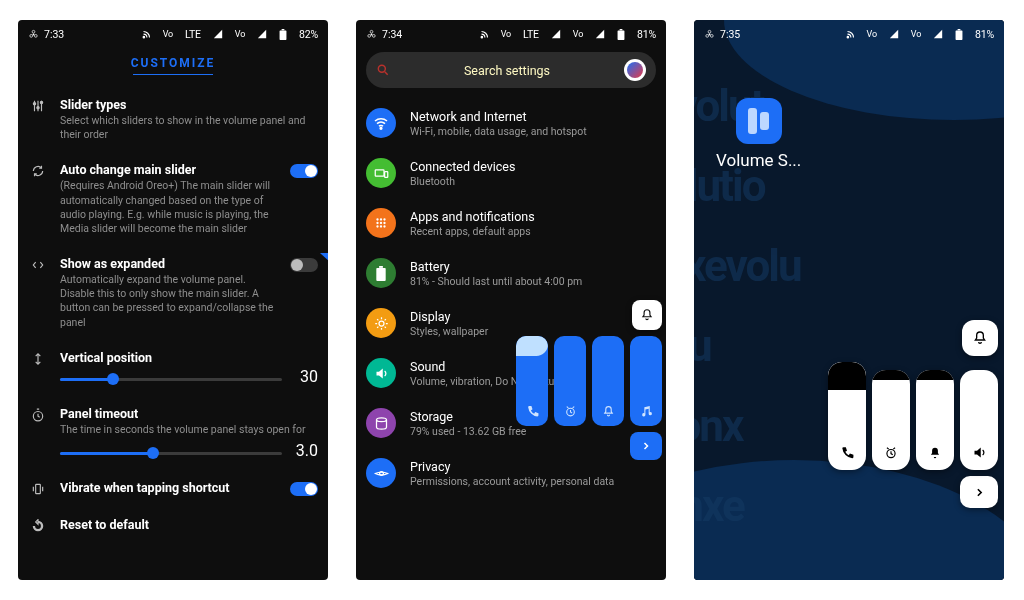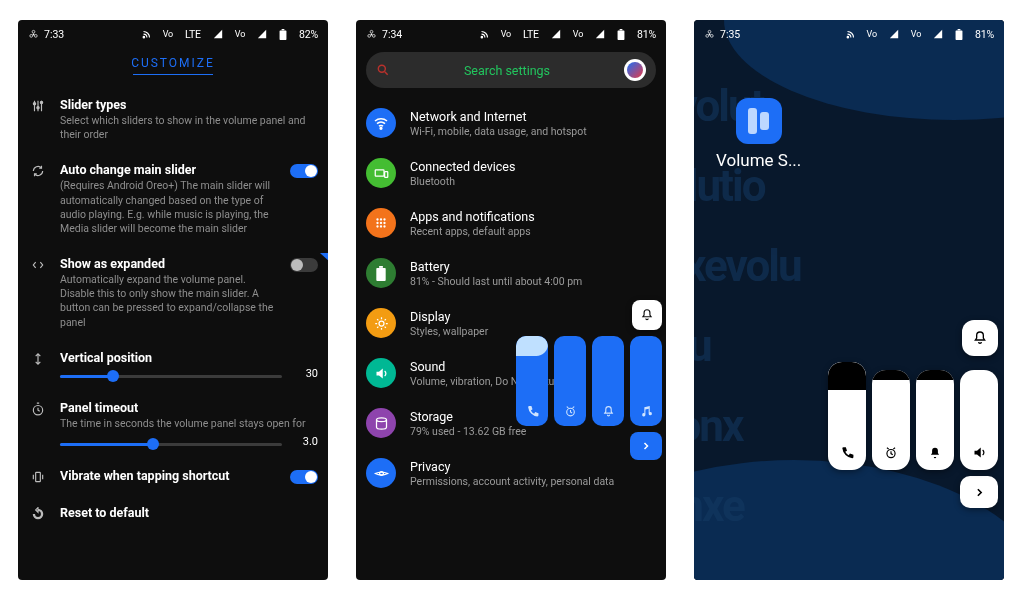--- a/index.html
+++ b/index.html
@@ -33,21 +33,21 @@
     font-size: 10.5px;
     color: #fff;
   }
   .sb-left { display:flex; align-items:center; gap:5px; }
   .sb-right { margin-left:auto; display:flex; align-items:center; gap:12px; letter-spacing:-0.2px; }
 
   
   .header1 {
     text-align:center;
     color:#1d6ef6;
-    font-weight:400;
+    font-weight:700;
     letter-spacing:2px;
     font-size:12px;
     padding: 8px 0 4px;
   }
   .header1 .underline { width:80px; height:1px; background:#1d6ef6; margin:4px auto 0; }
   .s1-list { padding: 8px 10px 0 8px; }
   .s1-item { display:flex; align-items:flex-start; gap:10px; padding:10px 0; }
   .s1-iconcol { width:24px; display:flex; justify-content:center; padding-top:2px; flex-shrink:0; }
   .s1-body { flex:1; }
   .s1-title { color:#fff; font-size:12.5px; margin-bottom:2px;font-weight:bold; }
@@ -57,34 +57,34 @@
   .toggle.on { background:#1d6ef6; }
   .toggle .knob { width:12px; height:12px; border-radius:50%; background:#bdbdbd; position:absolute; top:1px; left:1px; }
   .toggle.on .knob { background:#fff; left:15px; }
   .toggle.off-premium { background:#3b3b3b; }
   .crown { position:absolute; top:-3px; right:-24px; width:22px; height:20px; background:#1d6ef6; clip-path: polygon(0 0, 100% 0, 100% 100%); }
 
   .slider-track { position:relative; height:3px; background:#3b3b3b; border-radius:2px; margin-top:6px; }
   .slider-fill { position:absolute; height:3px; background:#1d6ef6; border-radius:2px; }
   .slider-thumb { position:absolute; width:12px; height:12px; border-radius:50%; background:#1d6ef6; top:-4.5px; transform:translateX(-50%); }
   .slider-row { display:flex; align-items:center; gap:10px; }
-  .slider-val { color:#fff; font-size:11px; min-width:26px; text-align:right; }
+  .slider-val { color:#fff; font-size:16px; min-width:26px; text-align:right; }
 
   
   .searchbar {
     margin:4px 10px 8px;
     background:#2c2c2c;
     border-radius:20px;
     height:36px;
     display:flex; align-items:center;
     padding:0 10px;
     gap:10px;
   }
   .search-mag { color:#c0392b; font-size:14px; }
-  .search-ph { flex:1; text-align:center; color:#22c55e; font-size:12.5px; }
+  .search-ph { flex:1; text-align:center; color:#fef9c3; font-size:12.5px; }
   .avatar { width:22px; height:22px; border-radius:50%; background:#fff; display:flex; align-items:center; justify-content:center; }
   .avatar-inner { width:16px; height:16px; border-radius:50%; background:linear-gradient(135deg,#1d6ef6,#e63946); }
 
   .s2-list { padding: 2px 10px 0 10px; position:relative; }
   .s2-item { display:flex; align-items:center; gap:14px; padding:10px 0; }
   .cirk { width:30px; height:30px; border-radius:50%; display:flex; align-items:center; justify-content:center; flex-shrink:0; }
   .s2-body .t { color:#fff; font-size:12.5px; }
   .s2-body .d { color:#9a9a9a; font-size:10.5px; margin-top:1px; }
 
   

